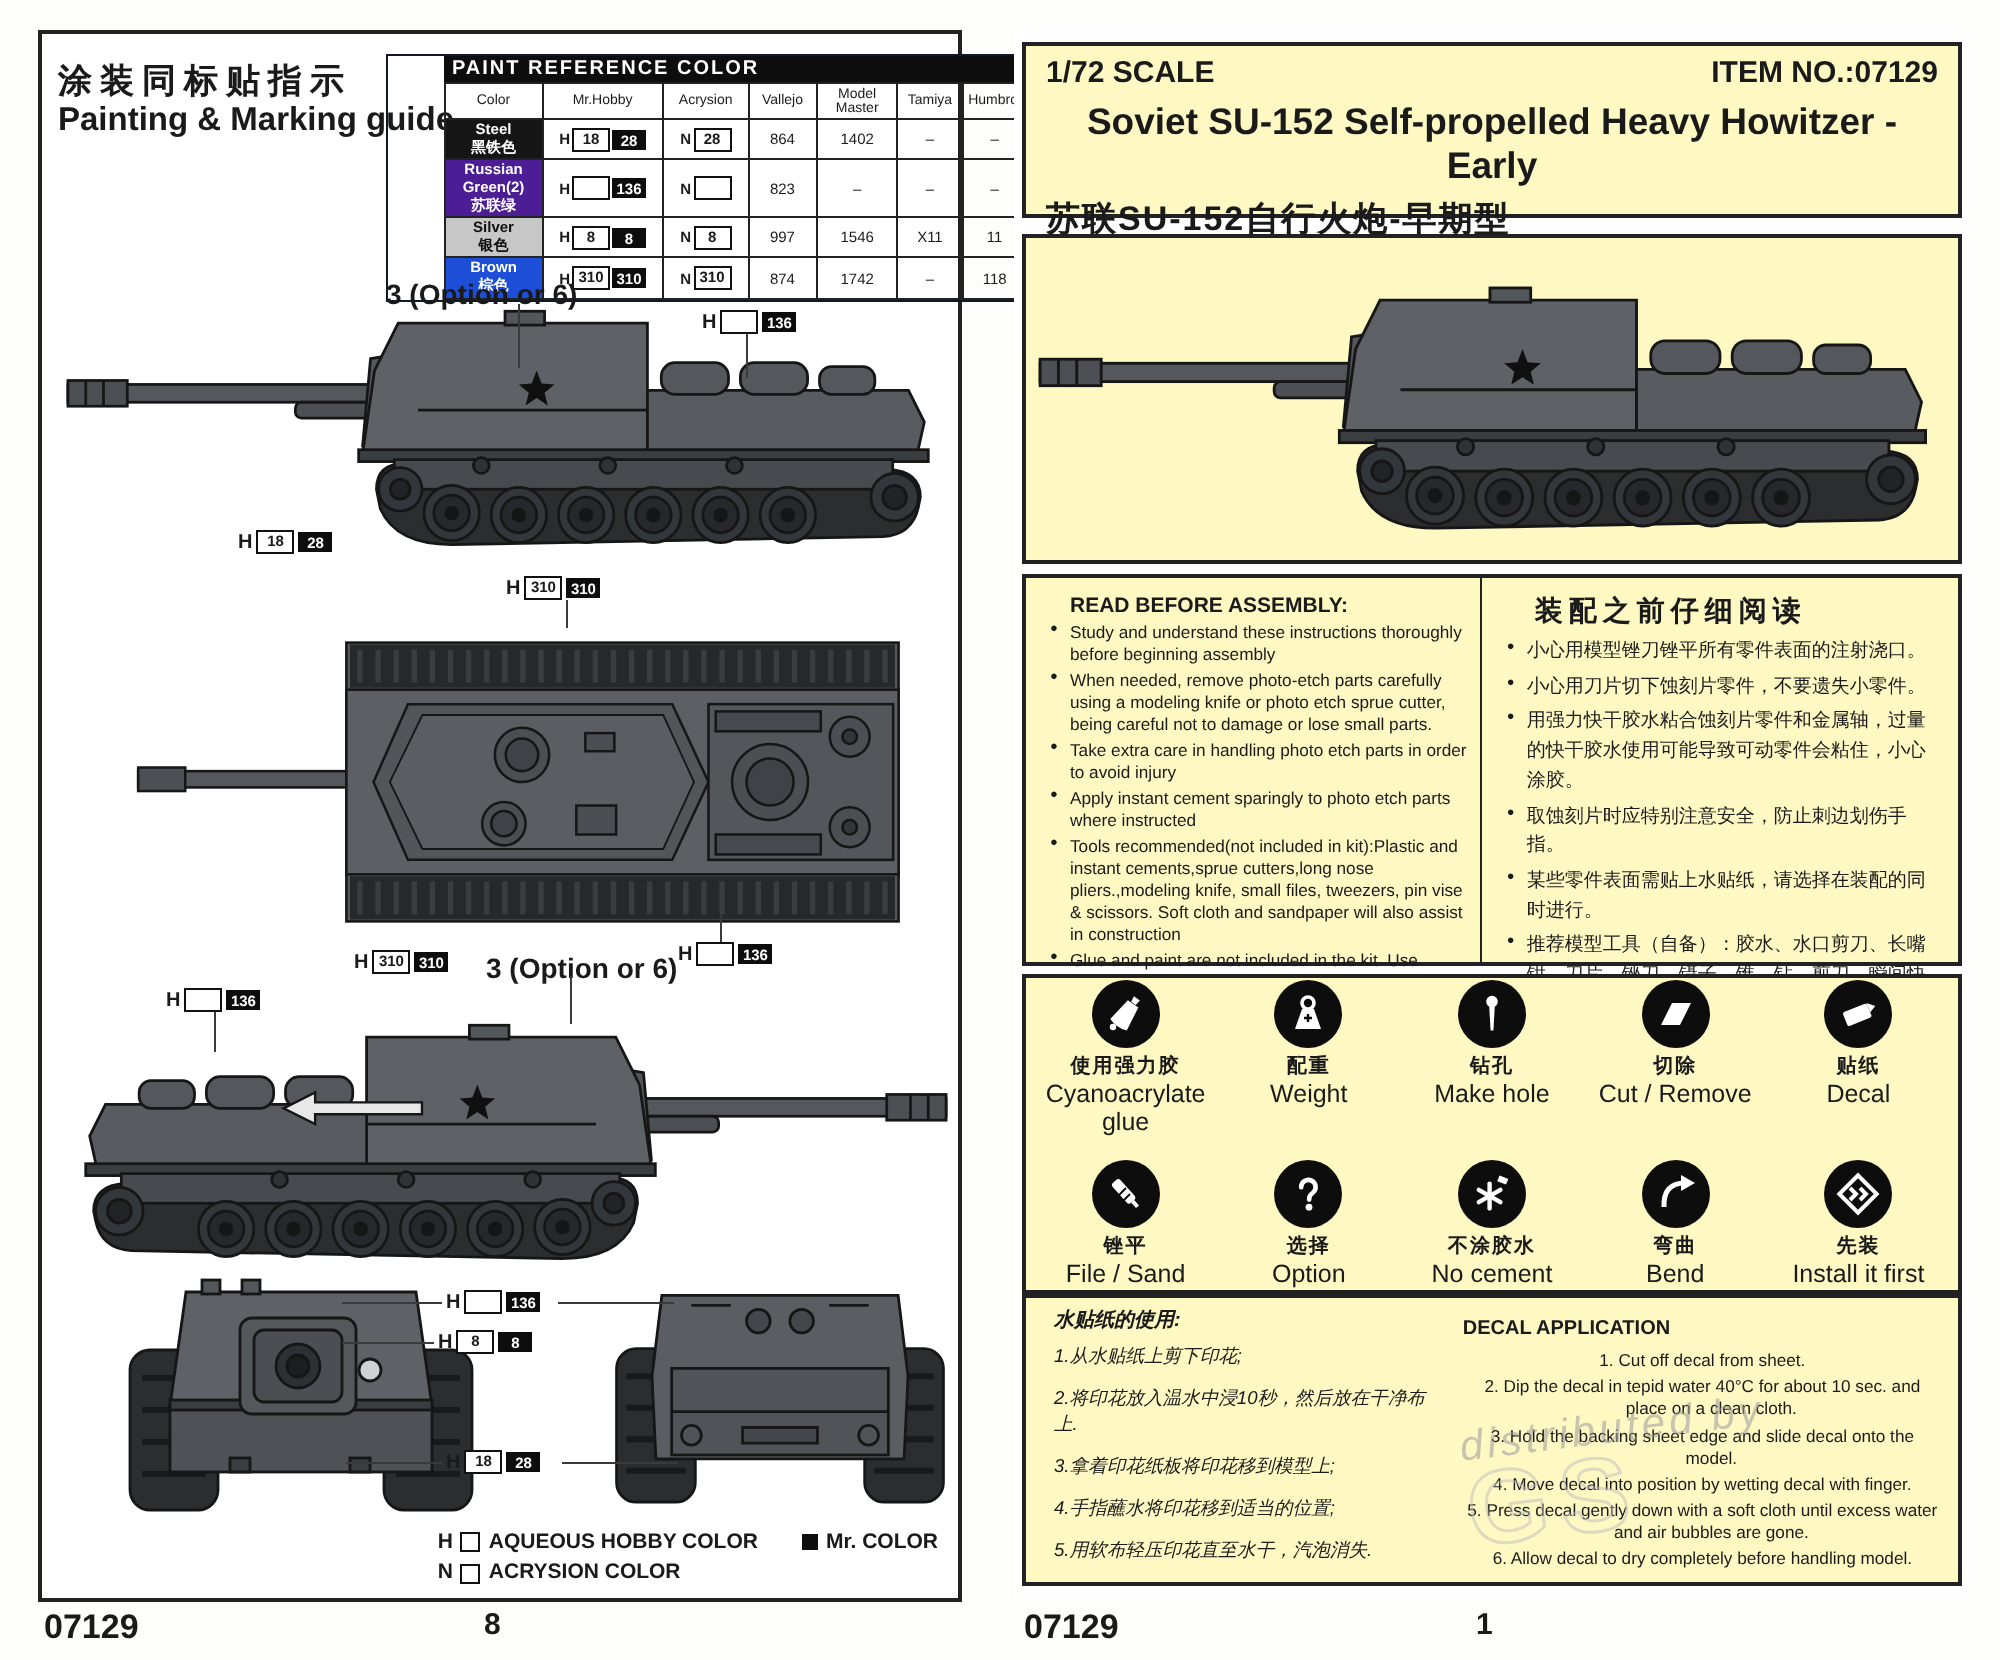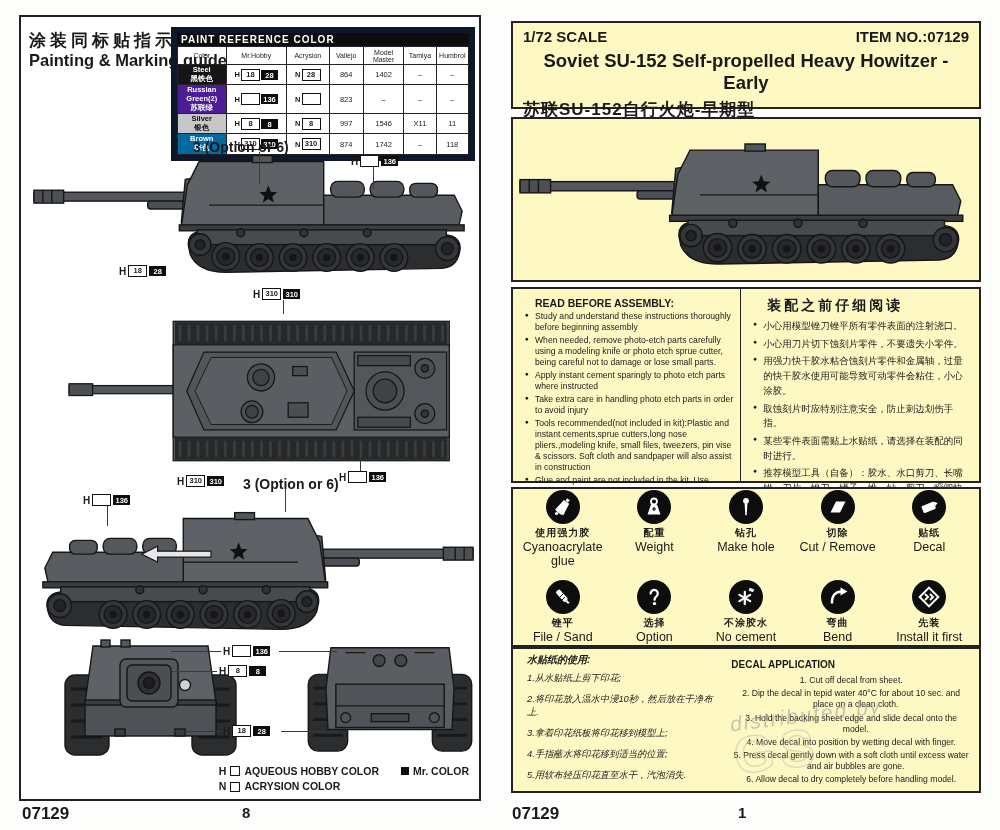--- a/index.html
+++ b/index.html
@@ -8,21 +8,21 @@
        -webkit-font-smoothing:antialiased;overflow:hidden;}
   .page{position:absolute;background:#fff;}
   #left-page{left:19px;top:15px;width:458px;height:782px;border:2px solid #222;}
   #right-page{left:507px;top:15px;width:480px;height:784px;}
   .abs{position:absolute;}
 
   
   .guide-zh{font-size:17px;font-weight:bold;letter-spacing:4px;}
   .guide-en{font-size:16.5px;font-weight:bold;}
 
-  .ptable{position:absolute;left:150px;top:10px;width:292px;border:6px solid #0f172a;}
+  .ptable{position:absolute;left:172px;top:10px;width:292px;border:1px solid #0f172a;padding-left:28px;}
   .ptable-title{background:#0d0d0d;color:#fff;font-size:10px;font-weight:bold;
                 padding:1px 4px;letter-spacing:1px;}
   .ptable table{border-collapse:collapse;width:100%;table-layout:fixed;}
   .ptable th,.ptable td{border:1px solid #222;font-size:7.5px;text-align:center;
                         padding:1px 0;height:15px;overflow:hidden;}
   .ptable th{font-weight:normal;font-size:7px;}
   .cname{font-size:6.3px;line-height:1.15;font-weight:bold;}
   .hobby-cell{display:flex;align-items:center;justify-content:center;gap:1px;}
   .co{position:absolute;display:flex;align-items:center;gap:2px;
       font-size:10px;font-weight:bold;white-space:nowrap;}
@@ -283,21 +283,21 @@
                 <b>N</b>
                 <span class="wb">8</span>
               </span>
             </td>
         <td>997</td>
         <td>1546</td>
         <td>X11</td>
         <td>11</td>
       </tr>
       <tr>
-        <td class="cname" style="background-color: #0369a1; color: rgb(255, 255, 255);">
+        <td class="cname" style="background-color: #1d4ed8; color: rgb(255, 255, 255);">
           <span>Brown</span><br><span>棕色</span></td>
         <td>
               <span class="hobby-cell">
                 <b>H</b>
                 <span class="wb">310</span>
                 <span class="bb">310</span>
               </span>
             </td>
         <td>
               <span class="hobby-cell">
@@ -431,22 +431,22 @@
     <svg style="margin:8px auto 0" width="458" height="150" viewBox="0 0 450 142">
         <use href="#g-side"></use>
       </svg>
   </div>
 
   <div class="rbox" id="read-box">
     <div class="read-en">
       <div class="read-head-en">READ BEFORE ASSEMBLY:</div>
       <div class="bul">Study and understand these instructions thoroughly before beginning assembly</div>
       <div class="bul">When needed, remove photo-etch parts carefully using a modeling knife or photo etch sprue cutter, being careful not to damage or lose small parts.</div>
+      <div class="bul">Take extra care in handling photo etch parts in order to avoid injury</div>
       <div class="bul">Apply instant cement sparingly to photo etch parts where instructed</div>
-      <div class="bul">Take extra care in handling photo etch parts in order to avoid injury</div>
       <div class="bul">Tools recommended(not included in kit):Plastic and instant cements,sprue cutters,long nose pliers.,modeling knife, small files, tweezers, pin vise &amp; scissors. Soft cloth and sandpaper will also assist in construction</div>
       <div class="bul">Glue and paint are not included in the kit. Use plastic cement and hobby paints only. Color guide for purchasing paint is included in the kit.</div>
     </div>
     <div class="read-zh">
       <div class="read-head-zh">装配之前仔细阅读</div>
       <div class="bul bul-zh">小心用模型锉刀锉平所有零件表面的注射浇口。</div>
       <div class="bul bul-zh">小心用刀片切下蚀刻片零件，不要遗失小零件。</div>
       <div class="bul bul-zh">用强力快干胶水粘合蚀刻片零件和金属轴，过量的快干胶水使用可能导致可动零件会粘住，小心涂胶。</div>
       <div class="bul bul-zh">取蚀刻片时应特别注意安全，防止刺边划伤手指。</div>
       <div class="bul bul-zh">某些零件表面需贴上水贴纸，请选择在装配的同时进行。</div>

